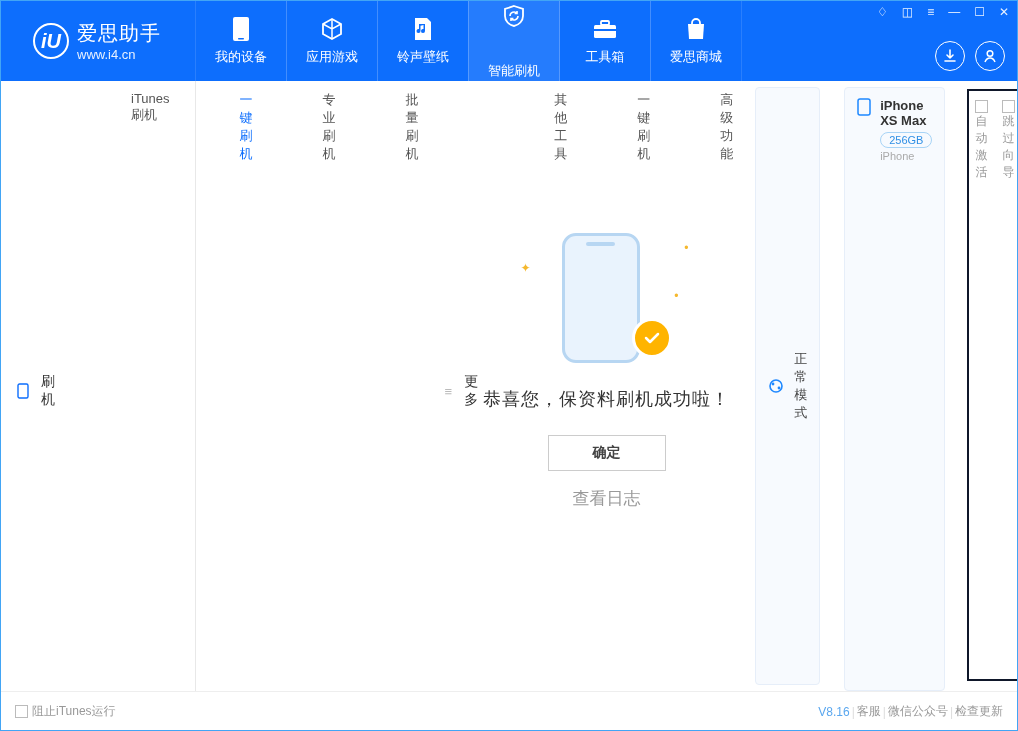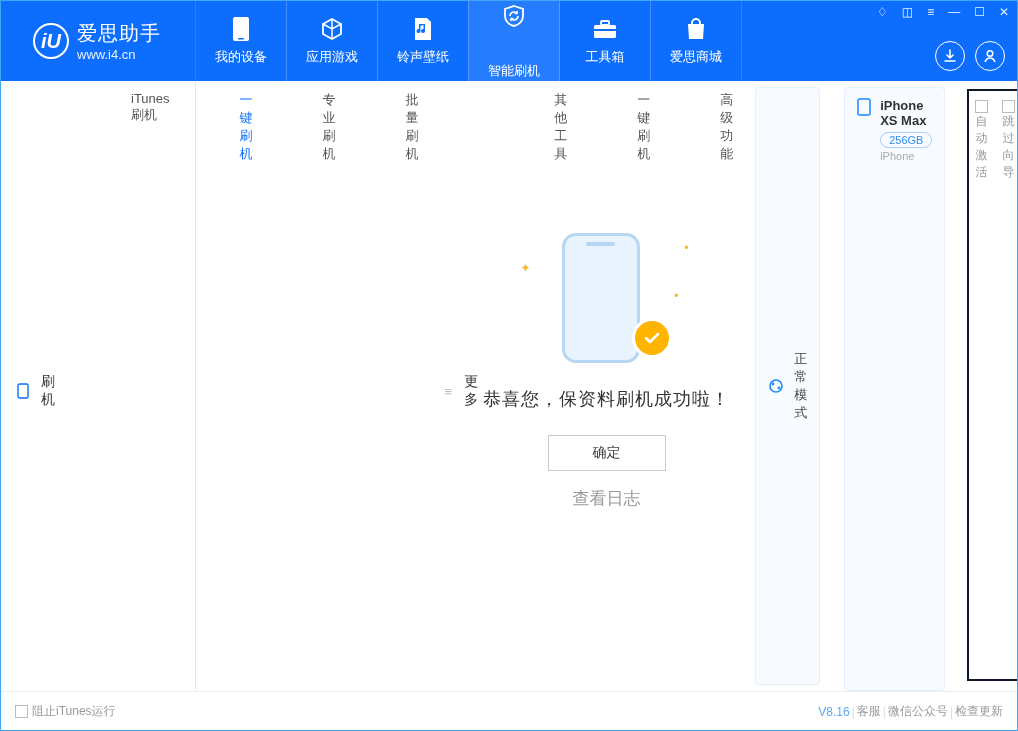--- a/index.html
+++ b/index.html
@@ -33,21 +33,21 @@
 .bottom-opts { margin: 8px 10px 10px 10px; border: 2px solid #0f172a; padding: 8px 6px; display: flex; gap: 10px; font-size: 12px; color: #999; }
 .chk { width: 13px; height: 13px; border: 1px solid #bbb; display: inline-block; vertical-align: middle; margin-right: 4px; }
 .main { flex: 1; position: relative; display:flex; flex-direction:column; align-items:center; justify-content:center; }
 .illus { width: 140px; height: 140px; position: relative; margin-top:-40px;}
 .phone { position:absolute; left:25px; top:10px; width:78px; height:130px; border:3px solid #b7d6f2; border-radius:14px; background:#e9f3fd;}
 .phone::before{content:""; position:absolute; top:6px; left:30%; width:40%; height:4px; background:#b7d6f2; border-radius:3px;}
 .badge { position:absolute; right:5px; bottom:5px; width:40px; height:40px; background:#ffb400; border-radius:50%; border:3px solid #fff; display:flex; align-items:center; justify-content:center; }
 .sparkle{ position:absolute; font-size:12px; color:#f5b82e;}
 .s1{left:-16px; top:38px;} .s2{right:-12px; top:18px;} .s3{right:-2px; bottom:60px;}
 .msg { margin-top: 24px; font-size: 18px; color: #333; letter-spacing:1px; }
-.okbtn { margin-top: 24px; padding: 8px 44px; border: 1px solid #ccc; background:#fff; font-size: 14px; color:#444; cursor:pointer; }
+.okbtn { margin-top: 24px; padding: 8px 44px; border: 1px solid #ccc; background:#fff; font-size: 14px; color:#444; cursor:pointer;font-weight:bold; }
 .loglink { margin-top: 16px; font-size: 17px; color: #999; cursor:pointer; }
 .statusbar { height: 40px; border-top: 1px solid #eee; display: flex; align-items: center; padding: 0 14px; font-size: 12px; color: #999; }
 .statusbar .sb-left { display:flex; align-items:center; gap:6px; }
 .statusbar .sb-right { margin-left:auto; display:flex; align-items:center; gap:2px; }
 .statusbar .sep { color:#ddd; }
 .statusbar .ver { color:#5aa7ef; }
 svg { display:block; }
 </style>
 </head>
 <body>

